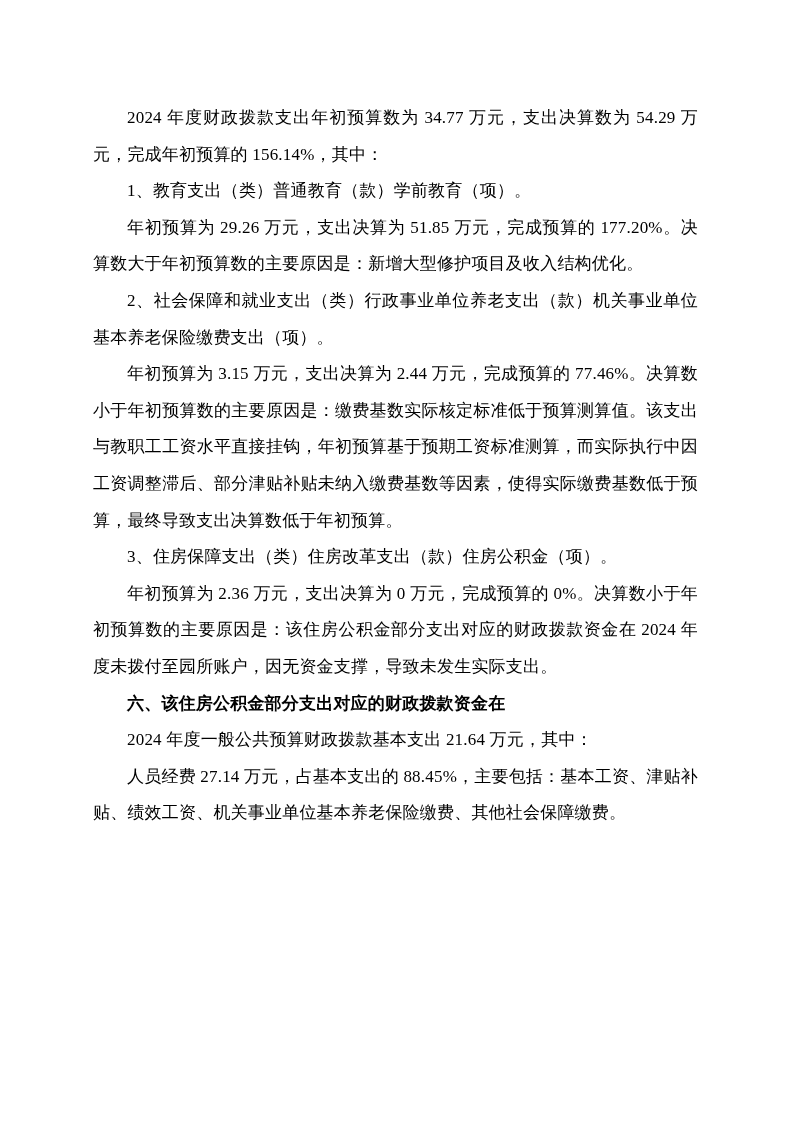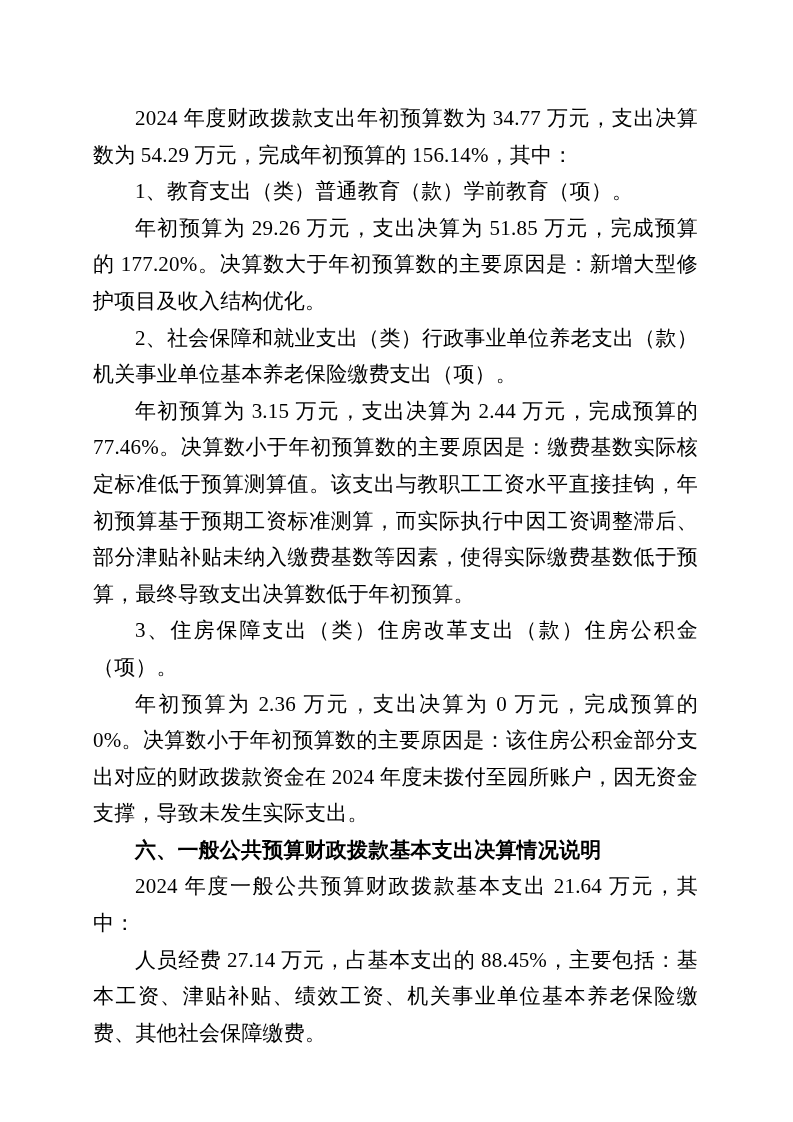--- a/index.html
+++ b/index.html
@@ -14,21 +14,21 @@
     background: #ffffff;
     overflow: hidden;
     font-family: "Liberation Serif", "DejaVu Serif", serif;
     color: #000000;
   }
   .doc-content {
     position: absolute;
     left: 93px;
     top: 100px;
     width: 605px;
-    font-size: 21px;
+    font-size: 17px;
     line-height: 36.6px;
     text-align: justify;
     text-justify: inter-character;
     letter-spacing: 0.2px;
   }
   .doc-content p {
     margin: 0;
     padding: 0;
     text-indent: 2em;
   }
@@ -42,17 +42,17 @@
 
 <div class="page" style="background: rgb(255, 255, 255); color: rgb(0, 0, 0);">
   <div class="doc-content" id="doc-content">
       <p>2024 年度财政拨款支出年初预算数为 34.77 万元，支出决算数为 54.29 万元，完成年初预算的 156.14%，其中：</p>
       <p>1、教育支出（类）普通教育（款）学前教育（项）。</p>
       <p>年初预算为 29.26 万元，支出决算为 51.85 万元，完成预算的 177.20%。决算数大于年初预算数的主要原因是：新增大型修护项目及收入结构优化。</p>
       <p>2、社会保障和就业支出（类）行政事业单位养老支出（款）机关事业单位基本养老保险缴费支出（项）。</p>
       <p>年初预算为 3.15 万元，支出决算为 2.44 万元，完成预算的 77.46%。决算数小于年初预算数的主要原因是：缴费基数实际核定标准低于预算测算值。该支出与教职工工资水平直接挂钩，年初预算基于预期工资标准测算，而实际执行中因工资调整滞后、部分津贴补贴未纳入缴费基数等因素，使得实际缴费基数低于预算，最终导致支出决算数低于年初预算。</p>
       <p>3、住房保障支出（类）住房改革支出（款）住房公积金（项）。</p>
       <p>年初预算为 2.36 万元，支出决算为 0 万元，完成预算的 0%。决算数小于年初预算数的主要原因是：该住房公积金部分支出对应的财政拨款资金在 2024 年度未拨付至园所账户，因无资金支撑，导致未发生实际支出。</p>
-      <p class="heading">六、一般公共预算财政拨款基本支出决算情况说明</p>
+      <p class="heading">六、该住房公积金部分支出对应的财政拨款资金在</p>
       <p>2024 年度一般公共预算财政拨款基本支出 21.64 万元，其中：</p>
       <p>人员经费 27.14 万元，占基本支出的 88.45%，主要包括：基本工资、津贴补贴、绩效工资、机关事业单位基本养老保险缴费、其他社会保障缴费。</p>
     </div>
 </div>
 
 </body></html>

